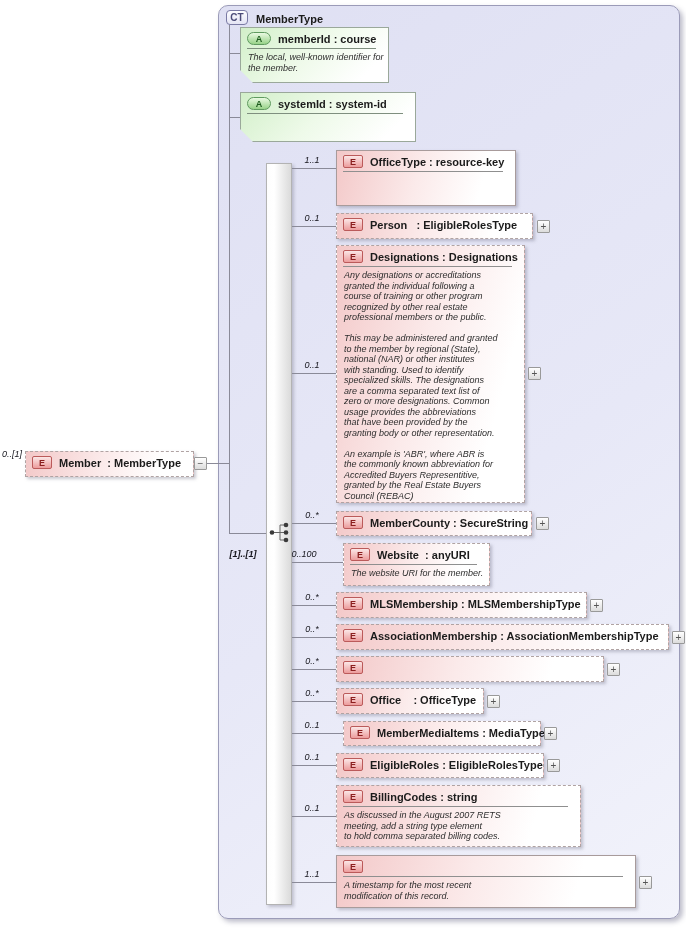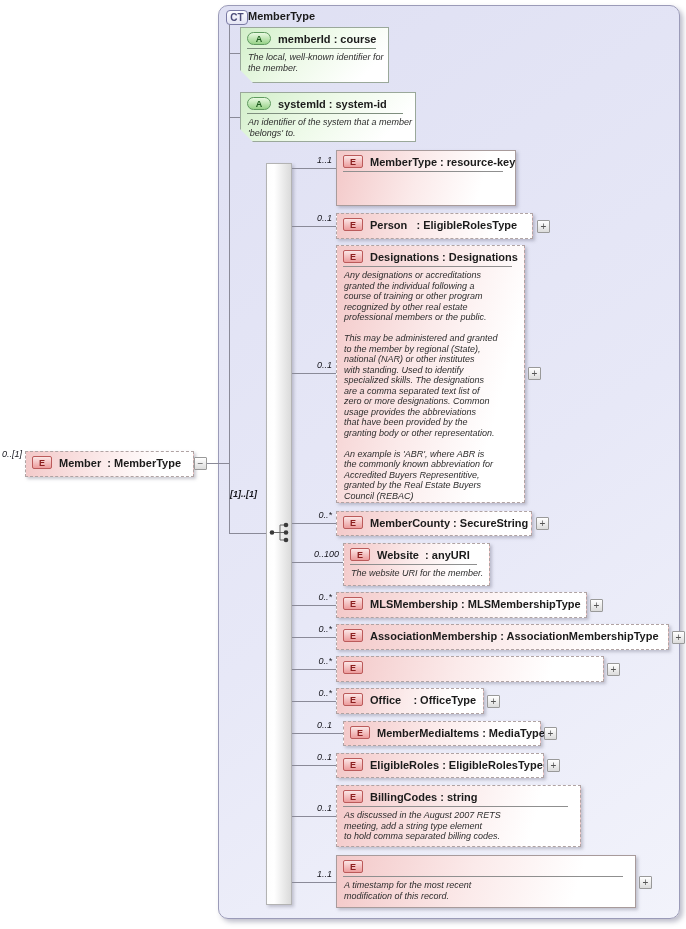--- a/index.html
+++ b/index.html
@@ -4,40 +4,40 @@
 <style>
   * { margin:0; padding:0; box-sizing:border-box; }
   body { background:#ffffff; font-family:"Liberation Sans", sans-serif; }
   .canvas { position:relative; width:686px; height:929px; background:#ffffff; overflow:hidden; }
 
   
   .ct { position:absolute; left:218px; top:5px; width:462px; height:914px;
         border:1px solid #9b9bb8; border-radius:10px;
         background:linear-gradient(145deg,#dfe0f3 0%, #e7e8f7 55%, #f2f3fb 100%);
         box-shadow:3px 3px 5px rgba(110,110,140,.45); z-index:0; }
-  .ct-head { position:absolute; left:7px; top:4px; display:flex; align-items:flex-start; }
+  .ct-head { position:absolute; left:7px; top:4px; display:flex; align-items:flex-end; gap:8px; }
   .ct-badge { display:inline-block; min-width:22px; height:15px; border:1px solid #7a7aa4; border-radius:4px;
               color:#4c4c78; font-weight:bold; font-size:10px; line-height:13px; text-align:center; padding:0 2px;
               background:linear-gradient(#fdfdff,#e4e4f4); }
   .ct-title { font-size:11px; font-weight:bold; color:#1b1b1b; }
 
   
   .line { position:absolute; background:#8a8a98; z-index:1; }
 
   
   .seqbar { position:absolute; left:266px; top:163px; width:26px; height:742px;
             border:1px solid #b3b3b3; background:linear-gradient(to right,#fdfdfd,#ffffff 30%,#dadada 100%);
             box-shadow:2px 2px 3px rgba(90,90,110,.3); z-index:1; }
   .seqicon { position:absolute; left:267px; top:519px; z-index:2; }
 
   
   .card { position:absolute; width:40px; font-size:9px; font-style:italic; color:#15151c;
-          text-align:right; z-index:2; letter-spacing:0; }
+          text-align:center; z-index:2; letter-spacing:0; }
   .card-root  { left:2px;  top:449px; text-align:left; width:36px; }
-  .card-model { left:229px; top:489px; width:28px; font-weight:bold; }
+  .card-model { left:229px; top:549px; width:28px; font-weight:bold; }
 
   
   .ebox { position:absolute; z-index:2; background:linear-gradient(105deg,#f3c8c8 0%, #fbeaea 45%, #ffffff 80%);
           border:1px dashed #b0a3a3; box-shadow:2px 2px 3px rgba(100,100,120,.35); }
   .ebox.solid { border-style:solid; border-color:#a89b9b; }
   .ehead { display:flex; align-items:center; gap:7px; padding:4px 6px 3px 6px; white-space:pre; }
   .ebadge { flex:0 0 auto; display:inline-block; width:20px; height:13px; border:1px solid #bb5a5a; border-radius:2px;
             background:linear-gradient(#fbe7e7,#ec9c9c); color:#8b1f1f; font-weight:bold; font-size:9px;
             line-height:12px; text-align:center; }
   .etitle { font-size:11px; font-weight:bold; color:#1b1b1b; white-space:pre; }
@@ -90,21 +90,21 @@
   .conn-8  { left:292px; top:701px; width:44px; height:1px; }
   .conn-9  { left:292px; top:733px; width:51px; height:1px; }
   .conn-10 { left:292px; top:765px; width:44px; height:1px; }
   .conn-11 { left:292px; top:816px; width:44px; height:1px; }
   .conn-12 { left:292px; top:882px; width:44px; height:1px; }
 
   .card-0  { left:292px; top:155px; }
   .card-1  { left:292px; top:213px; }
   .card-2  { left:292px; top:360px; }
   .card-3  { left:292px; top:510px; }
-  .card-4  { left:299px; top:549px; }
+  .card-4  { left:284px; top:549px; }
   .card-5  { left:292px; top:592px; }
   .card-6  { left:292px; top:624px; }
   .card-7  { left:292px; top:656px; }
   .card-8  { left:292px; top:688px; }
   .card-9  { left:292px; top:720px; }
   .card-10 { left:292px; top:752px; }
   .card-11 { left:292px; top:803px; }
   .card-12 { left:292px; top:869px; }
 
   .btn-1  { left:537px; top:220px; }
@@ -150,22 +150,20 @@
     <div class="esep"></div>
     <div class="eann">The local, well-known identifier for
 the member.</div>
   </div>
   <div class="abox abox-1">
     <div class="ehead">
       <span class="abadge">A</span>
       <span class="etitle">systemId : system-id</span>
     </div>
     <div class="esep"></div>
-    <div class="eann">An identifier of the system that a member
-'belongs' to.</div>
   </div>
 
   <span class="card card-root">0..[1]</span>
   <div class="ebox box-root">
     <div class="ehead">
       <span class="ebadge">E</span>
       <span class="etitle">Member  : MemberType</span>
     </div>
   </div>
   <button class="xbtn btn-root">−</button>
@@ -182,21 +180,21 @@
     <circle cx="19" cy="6" r="2.3" fill="#3a3a3a"></circle>
     <circle cx="19" cy="13.5" r="2.3" fill="#3a3a3a"></circle>
     <circle cx="19" cy="21" r="2.3" fill="#3a3a3a"></circle>
   </svg>
 
   <span class="card card-0">1..1</span>
   <div class="line conn-0"></div>
   <div class="ebox solid box-0">
     <div class="ehead">
       <span class="ebadge">E</span>
-      <span class="etitle">MemberType : resource-key</span>
+      <span class="etitle">OfficeType : resource-key</span>
     </div>
     <div class="esep"></div>
   </div>
 
   <span class="card card-1">0..1</span>
   <div class="line conn-1"></div>
   <div class="ebox box-1">
     <div class="ehead">
       <span class="ebadge">E</span>
       <span class="etitle">Person   : EligibleRolesType</span>

